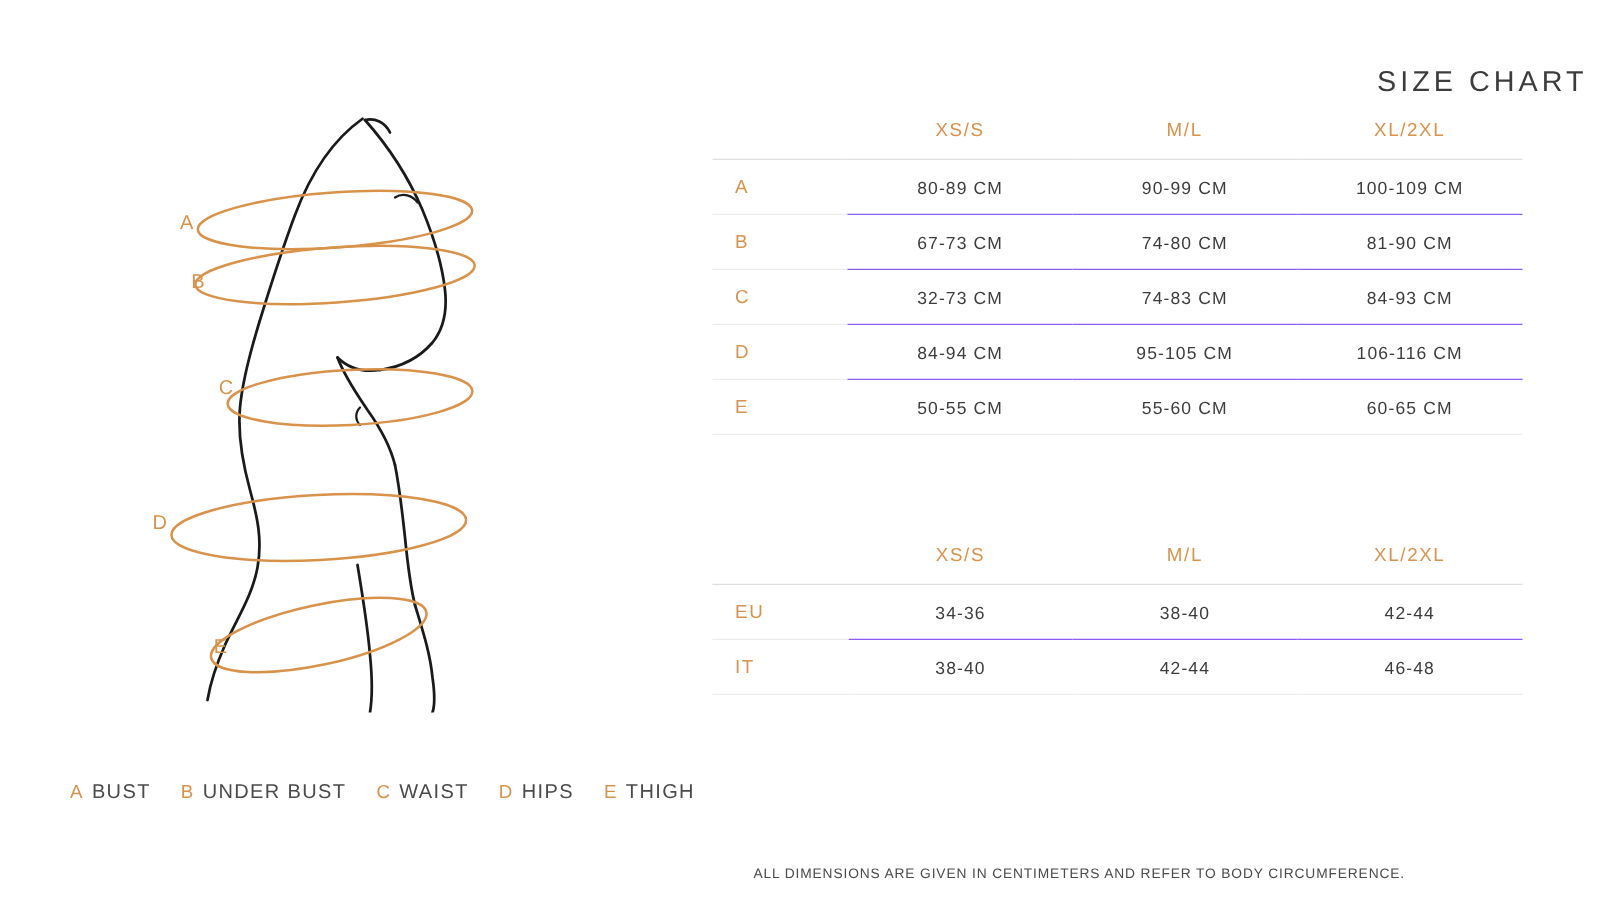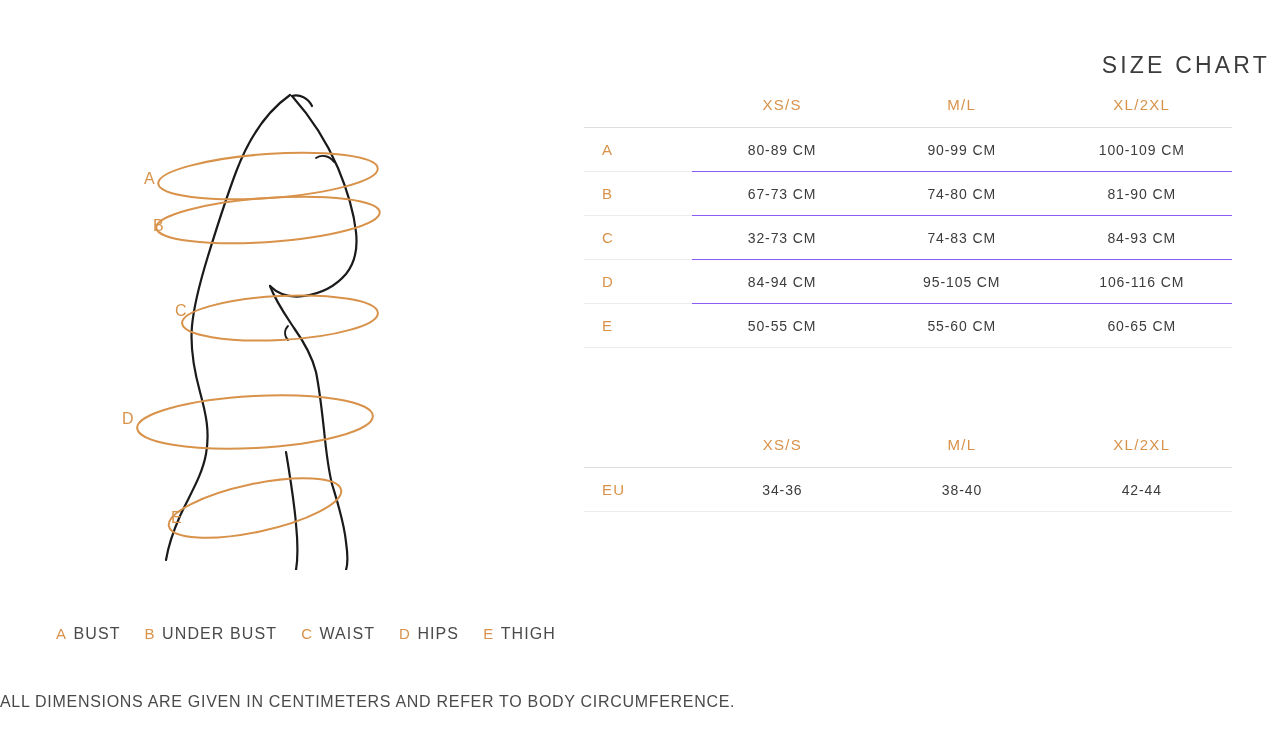--- a/index.html
+++ b/index.html
@@ -90,21 +90,21 @@
     color: #3c3c3c;
     font-size: 23px;
     letter-spacing: 3.2px;
     font-weight: 400;
   }
   #chart-title { position: absolute; left: 10px; top: 52px; width: 700px; }
   #converter-title { position: absolute; left: 10px; top: 392px; width: 700px; }
 
   table.sizes {
     position: absolute;
-    left: 24px;
+    left: 10px;
     width: 648px;
     border-collapse: collapse;
   }
   #size-chart-table { top: 92px; }
   #size-converter-table { top: 432px; }
 
   table.sizes th, table.sizes td {
     font-weight: 400;
     text-align: center;
     font-size: 14px;
@@ -143,22 +143,22 @@
     border-bottom: 1px solid #ececec;
   }
   .col-size { width: 185px; }
 
   
   .footnote {
     position: absolute;
     left: 0;
     top: 693px;
     width: 1124px;
-    text-align: left;
-    font-size: 16px;
+    text-align: right;
+    font-size: 11px;
     letter-spacing: 0.7px;
     color: #4a4a4a;
   }
 </style>
 </head>
 <body>
 
 <div class="page">
 
   <div class="illustration">
@@ -292,19 +292,25 @@
           <th class="col-size">XL/2XL</th>
         </tr>
       </thead>
       <tbody>
         <tr>
           <th>EU</th>
           <td>34-36</td>
           <td>38-40</td>
           <td>42-44</td>
         </tr>
+        <tr>
+          <th>IT</th>
+          <td>38-40</td>
+          <td>42-44</td>
+          <td>46-48</td>
+        </tr>
       </tbody>
     </table>
   </div>
 
   <div class="footnote">ALL DIMENSIONS ARE GIVEN IN CENTIMETERS AND REFER TO BODY CIRCUMFERENCE.</div>
 
 </div>
 
 </body></html>

